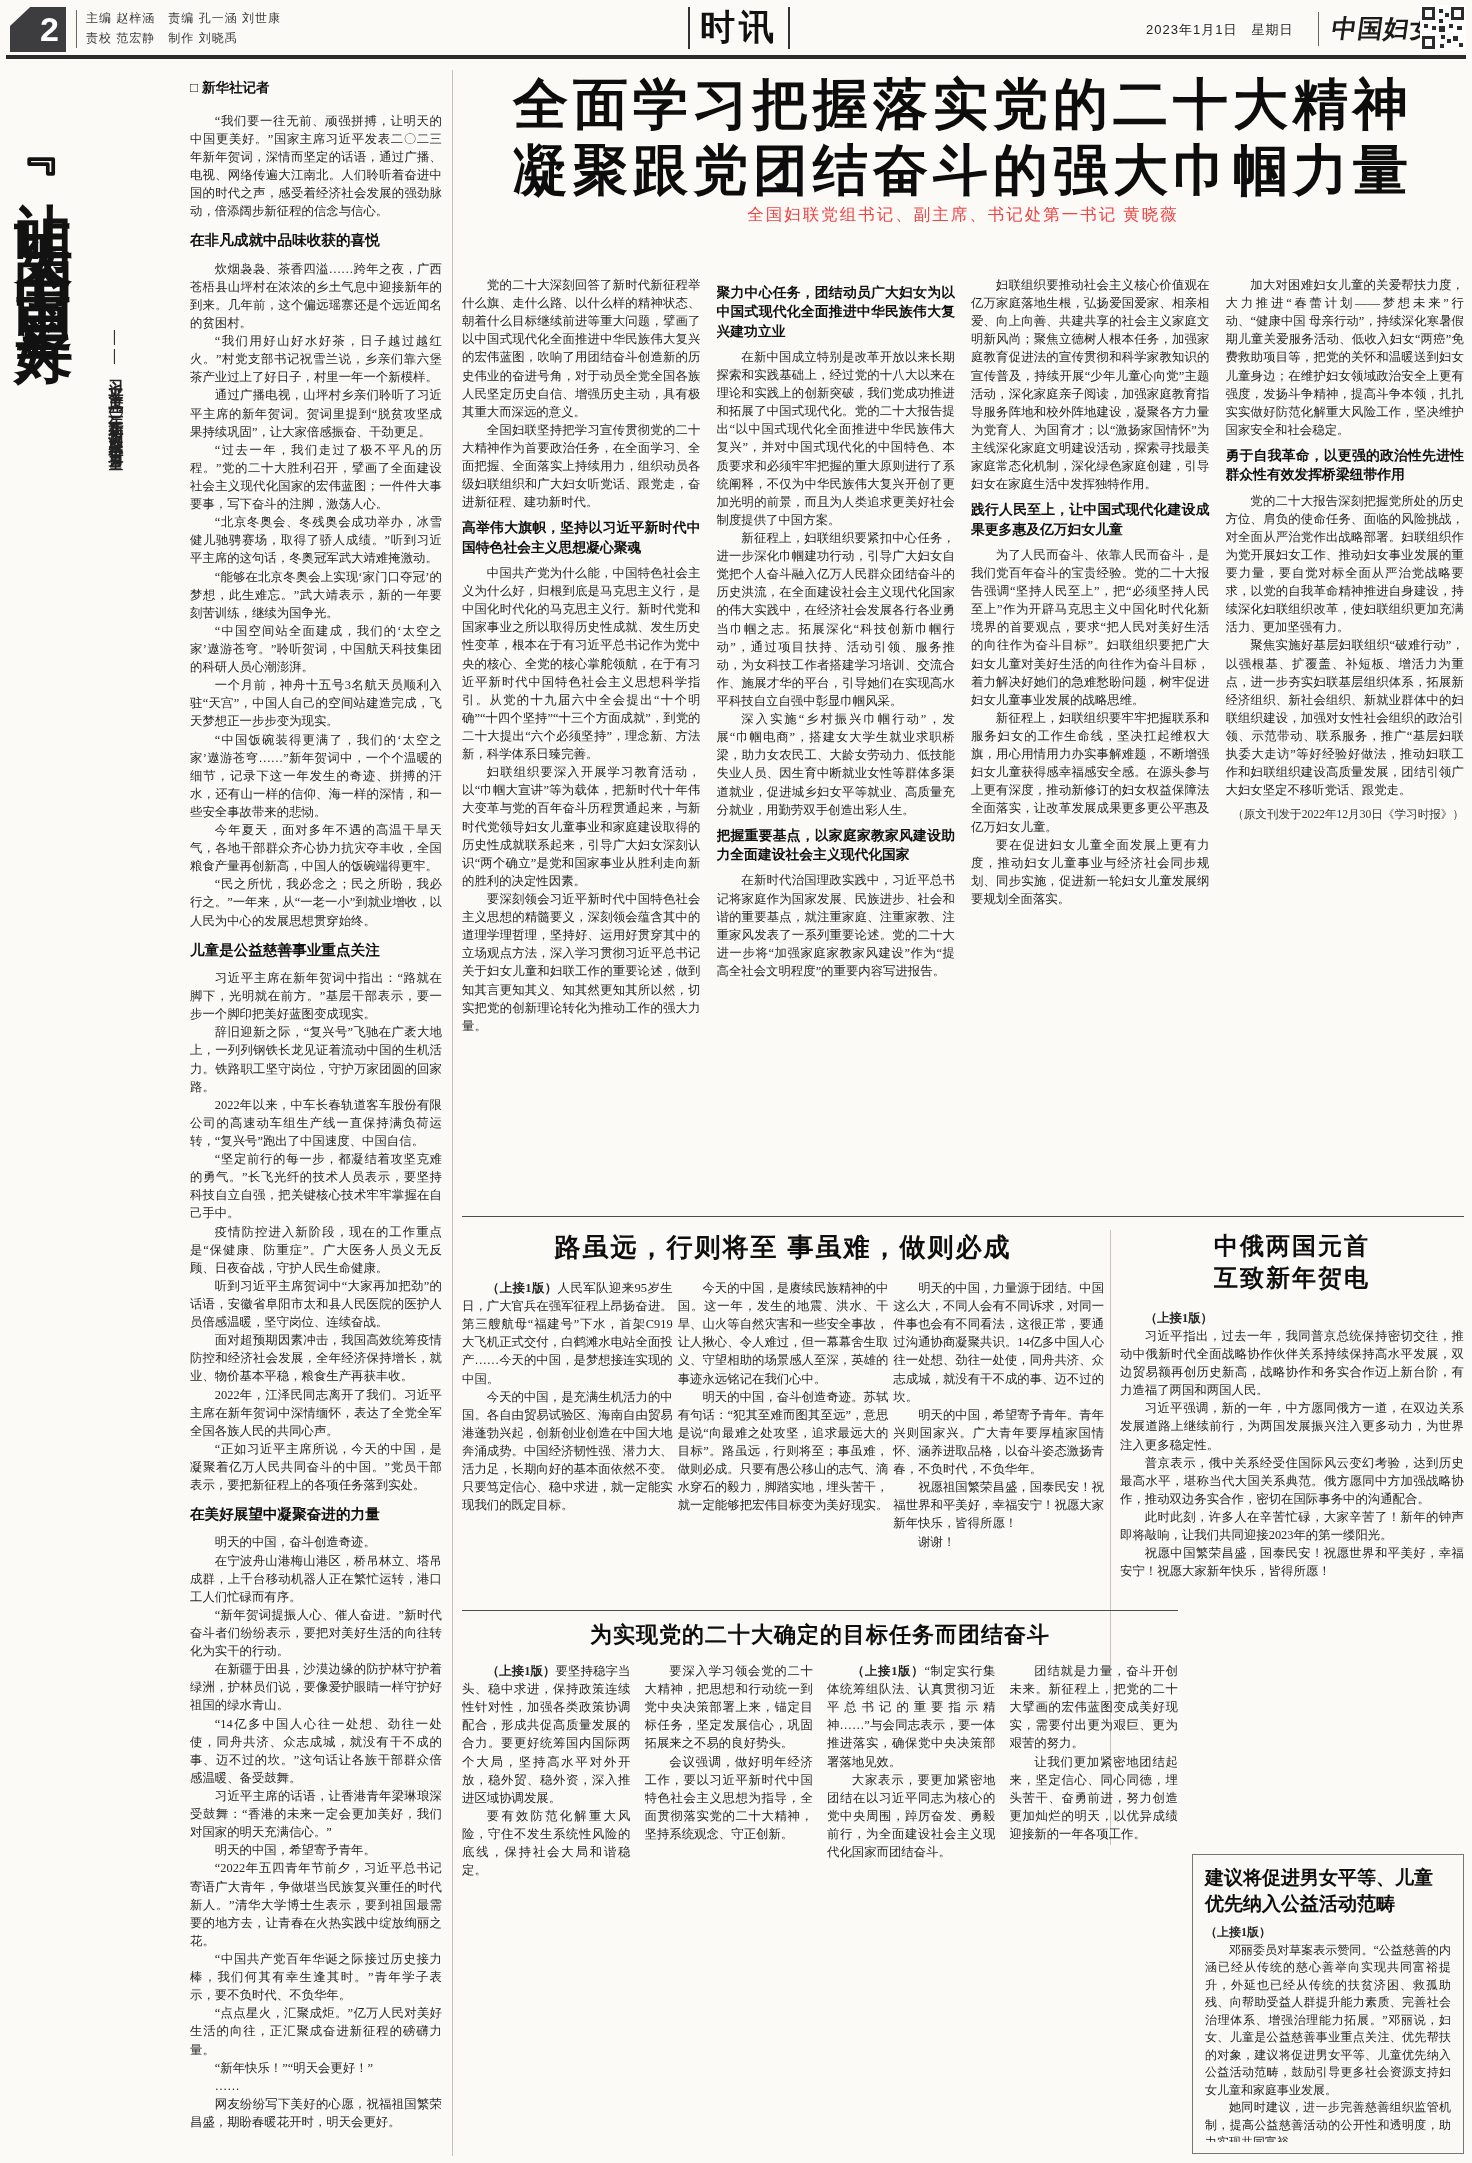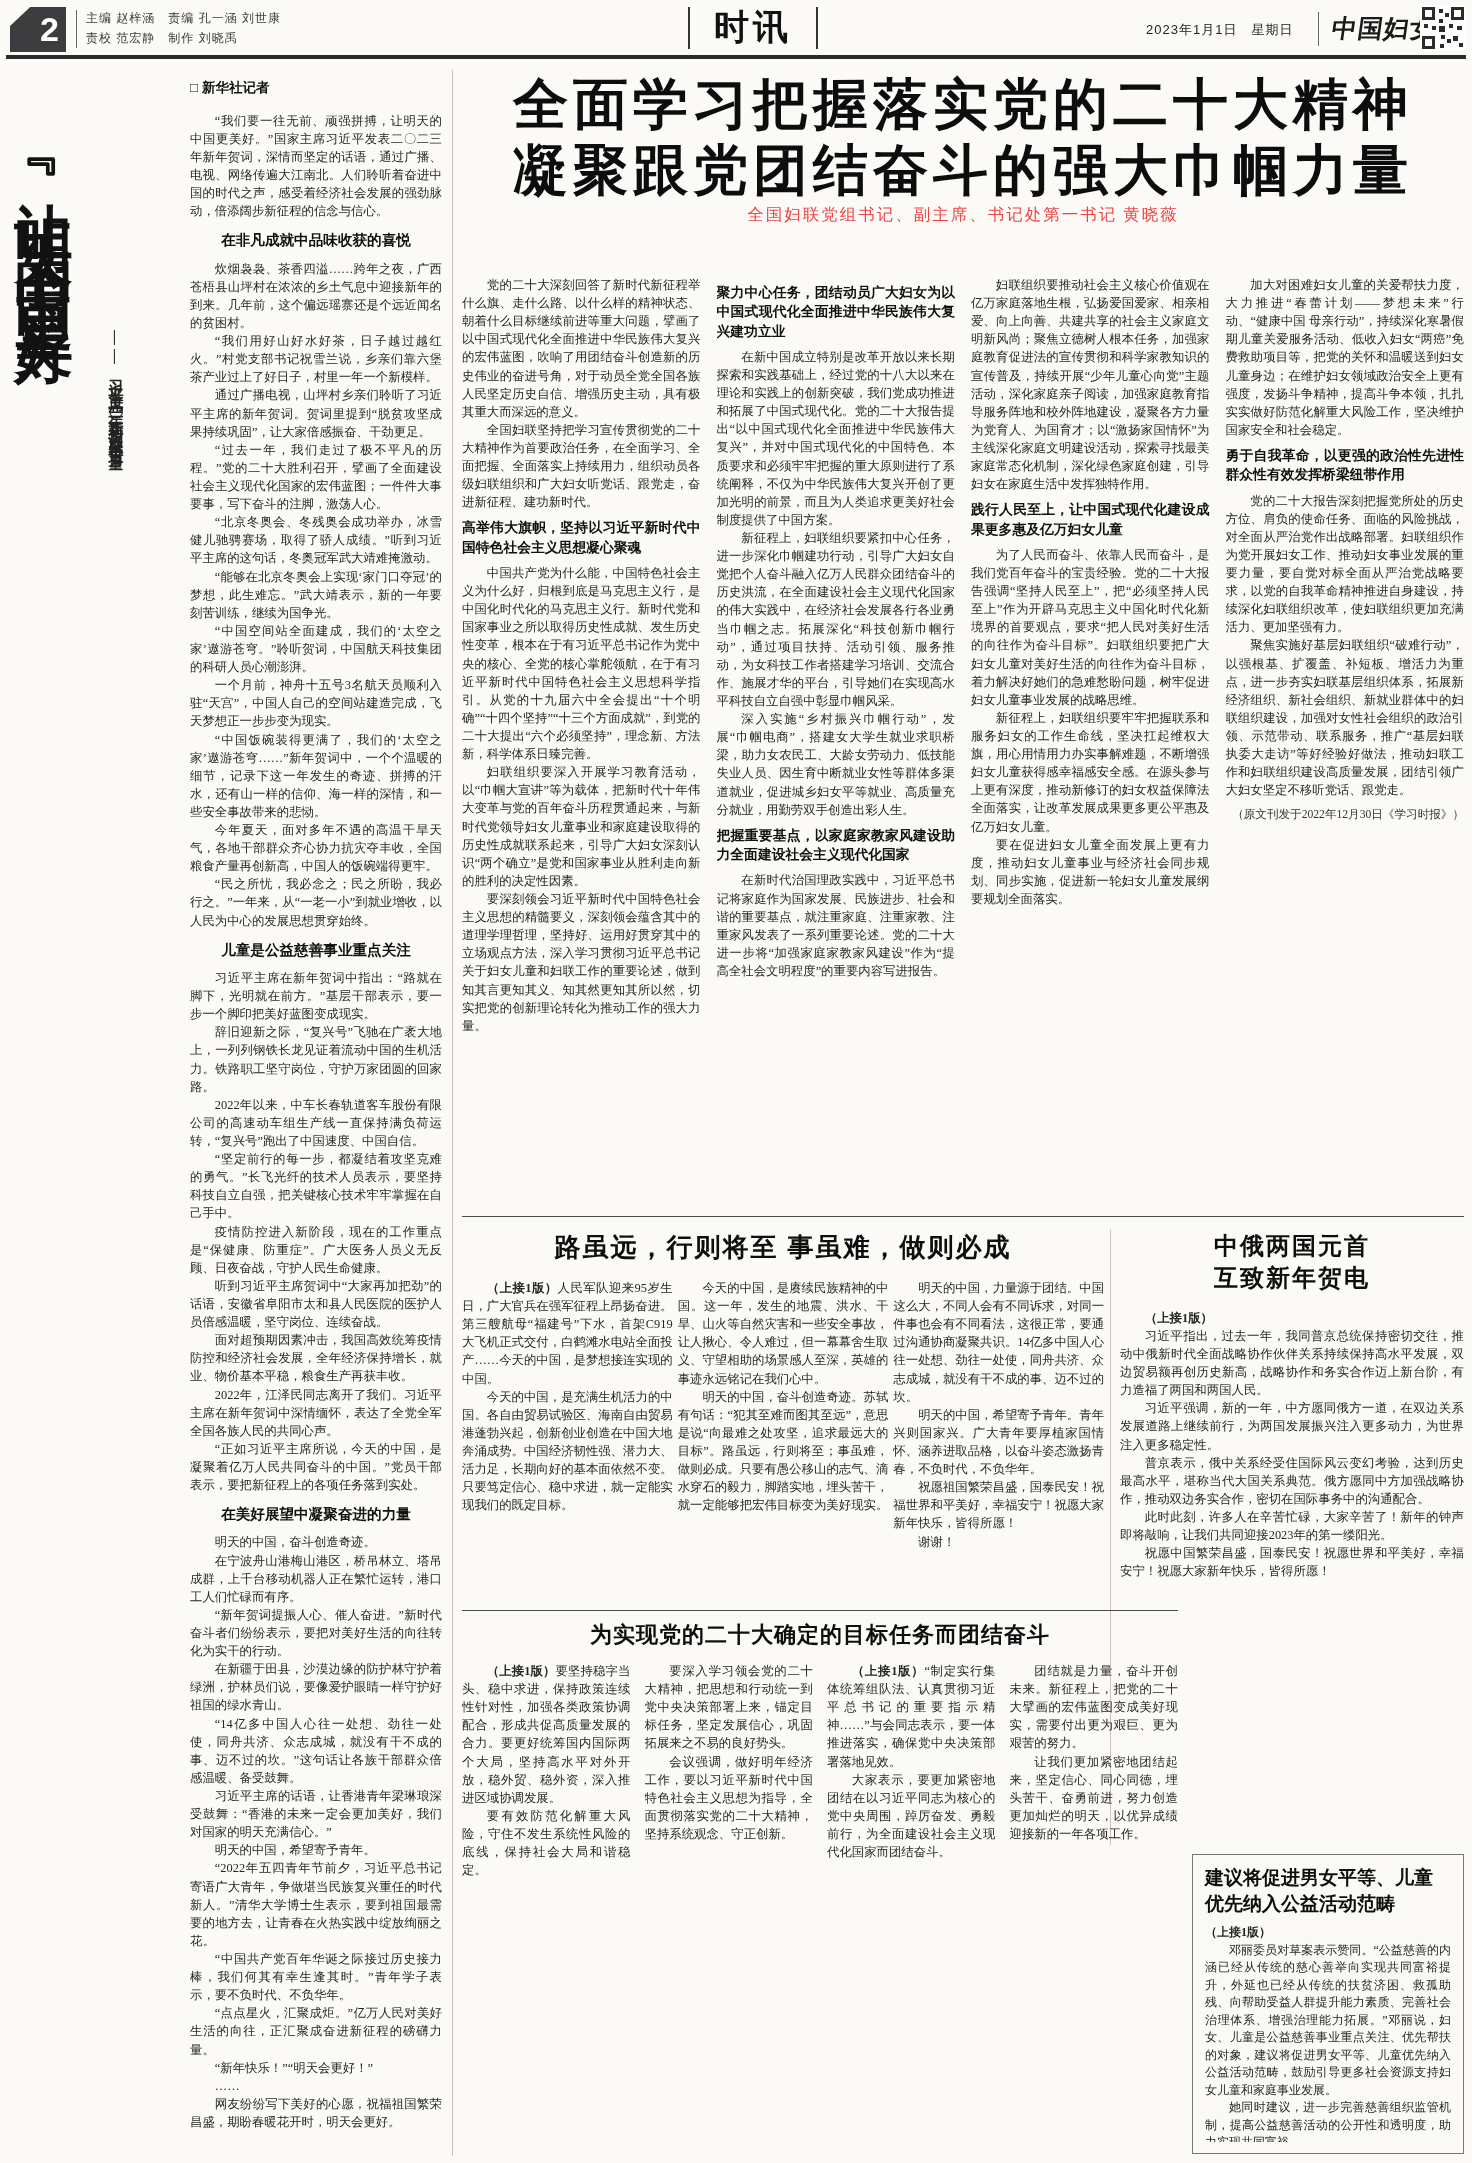--- a/index.html
+++ b/index.html
@@ -6,41 +6,41 @@
   body{width:1472px;height:2163px;position:relative;background:#fbfaf7;color:#1d1d1d;
        font-family:"Liberation Serif","DejaVu Serif",serif;overflow:hidden;}
   .sans{font-family:"Liberation Sans","DejaVu Sans",sans-serif;}
   
   #header{position:absolute;left:0;top:0;width:1472px;height:57px;}
   #page-badge{position:absolute;left:10px;top:7px;width:56px;height:45px;background:#3d3d40;
       clip-path:polygon(36% 0,100% 0,100% 100%,0 100%,0 42%);color:#fff;font-weight:bold;
       font-size:34px;display:flex;align-items:center;justify-content:flex-end;padding-right:7px;box-sizing:border-box;}
   .vbar{position:absolute;width:1px;background:#666;}
   #staff{position:absolute;left:86px;top:9px;font-size:12px;color:#3a3a3a;line-height:1.65;letter-spacing:1px;}
-  #section-wrap{position:absolute;left:688px;top:4px;display:flex;align-items:center;gap:24px;}
+  #section-wrap{position:absolute;left:688px;top:4px;display:flex;align-items:center;gap:10px;}
   #section-title{font-size:35px;font-weight:bold;letter-spacing:4px;color:#111;}
   .secbar{width:2px;height:42px;background:#333;}
   #date-line{position:absolute;left:1146px;top:21px;font-size:13px;color:#222;letter-spacing:1px;}
   #masthead{position:absolute;left:1332px;top:12px;font-size:25px;font-weight:bold;
       transform:skewX(-8deg);letter-spacing:1px;color:#1a1a1a;}
   #qr{position:absolute;left:1420px;top:5px;width:46px;height:46px;}
   #header-rule{position:absolute;left:6px;top:55px;width:1460px;height:4px;background:#2b2b2b;}
   
   #v-title{position:absolute;left:12px;top:140px;height:1010px;writing-mode:vertical-rl;
       font-size:58px;font-weight:bold;letter-spacing:16px;color:#121212;line-height:1.05;}
   #v-subtitle{position:absolute;left:106px;top:330px;height:560px;writing-mode:vertical-rl;
       font-size:15px;letter-spacing:4px;color:#222;font-weight:bold;}
   
   .flow{overflow:hidden;text-align:justify;font-size:12.4px;line-height:1.46;color:#262626;}
   .flow p{margin:0;}
   .para{text-indent:2em;}
   .colhead{font-family:"Liberation Sans","DejaVu Sans",sans-serif;font-weight:bold;
       font-size:13.8px;line-height:1.4;margin:7px 0 !important;color:#111;}
   .sechead{font-family:"Liberation Sans","DejaVu Sans",sans-serif;font-weight:bold;
-      font-size:14.6px;text-align:center;margin:10px 0 8px !important;color:#111;}
+      font-size:14.6px;text-align:left;margin:10px 0 8px !important;color:#111;}
   .endnote{text-align:right;font-size:11.6px;color:#333;margin-top:8px !important;}
   .contline{font-weight:bold;}
   .flow b{font-weight:bold;}
   
   #left-col{position:absolute;left:190px;top:78px;width:252px;height:2078px;}
   #reporter{font-family:"Liberation Sans","DejaVu Sans",sans-serif;font-weight:bold;
       font-size:13.5px;margin-bottom:14px;color:#111;}
   
   #main-art{position:absolute;left:462px;top:72px;width:1002px;}
   .mainh{font-size:55px;font-weight:bold;letter-spacing:5px;text-align:center;line-height:1.2;color:#0d0d0d;}

